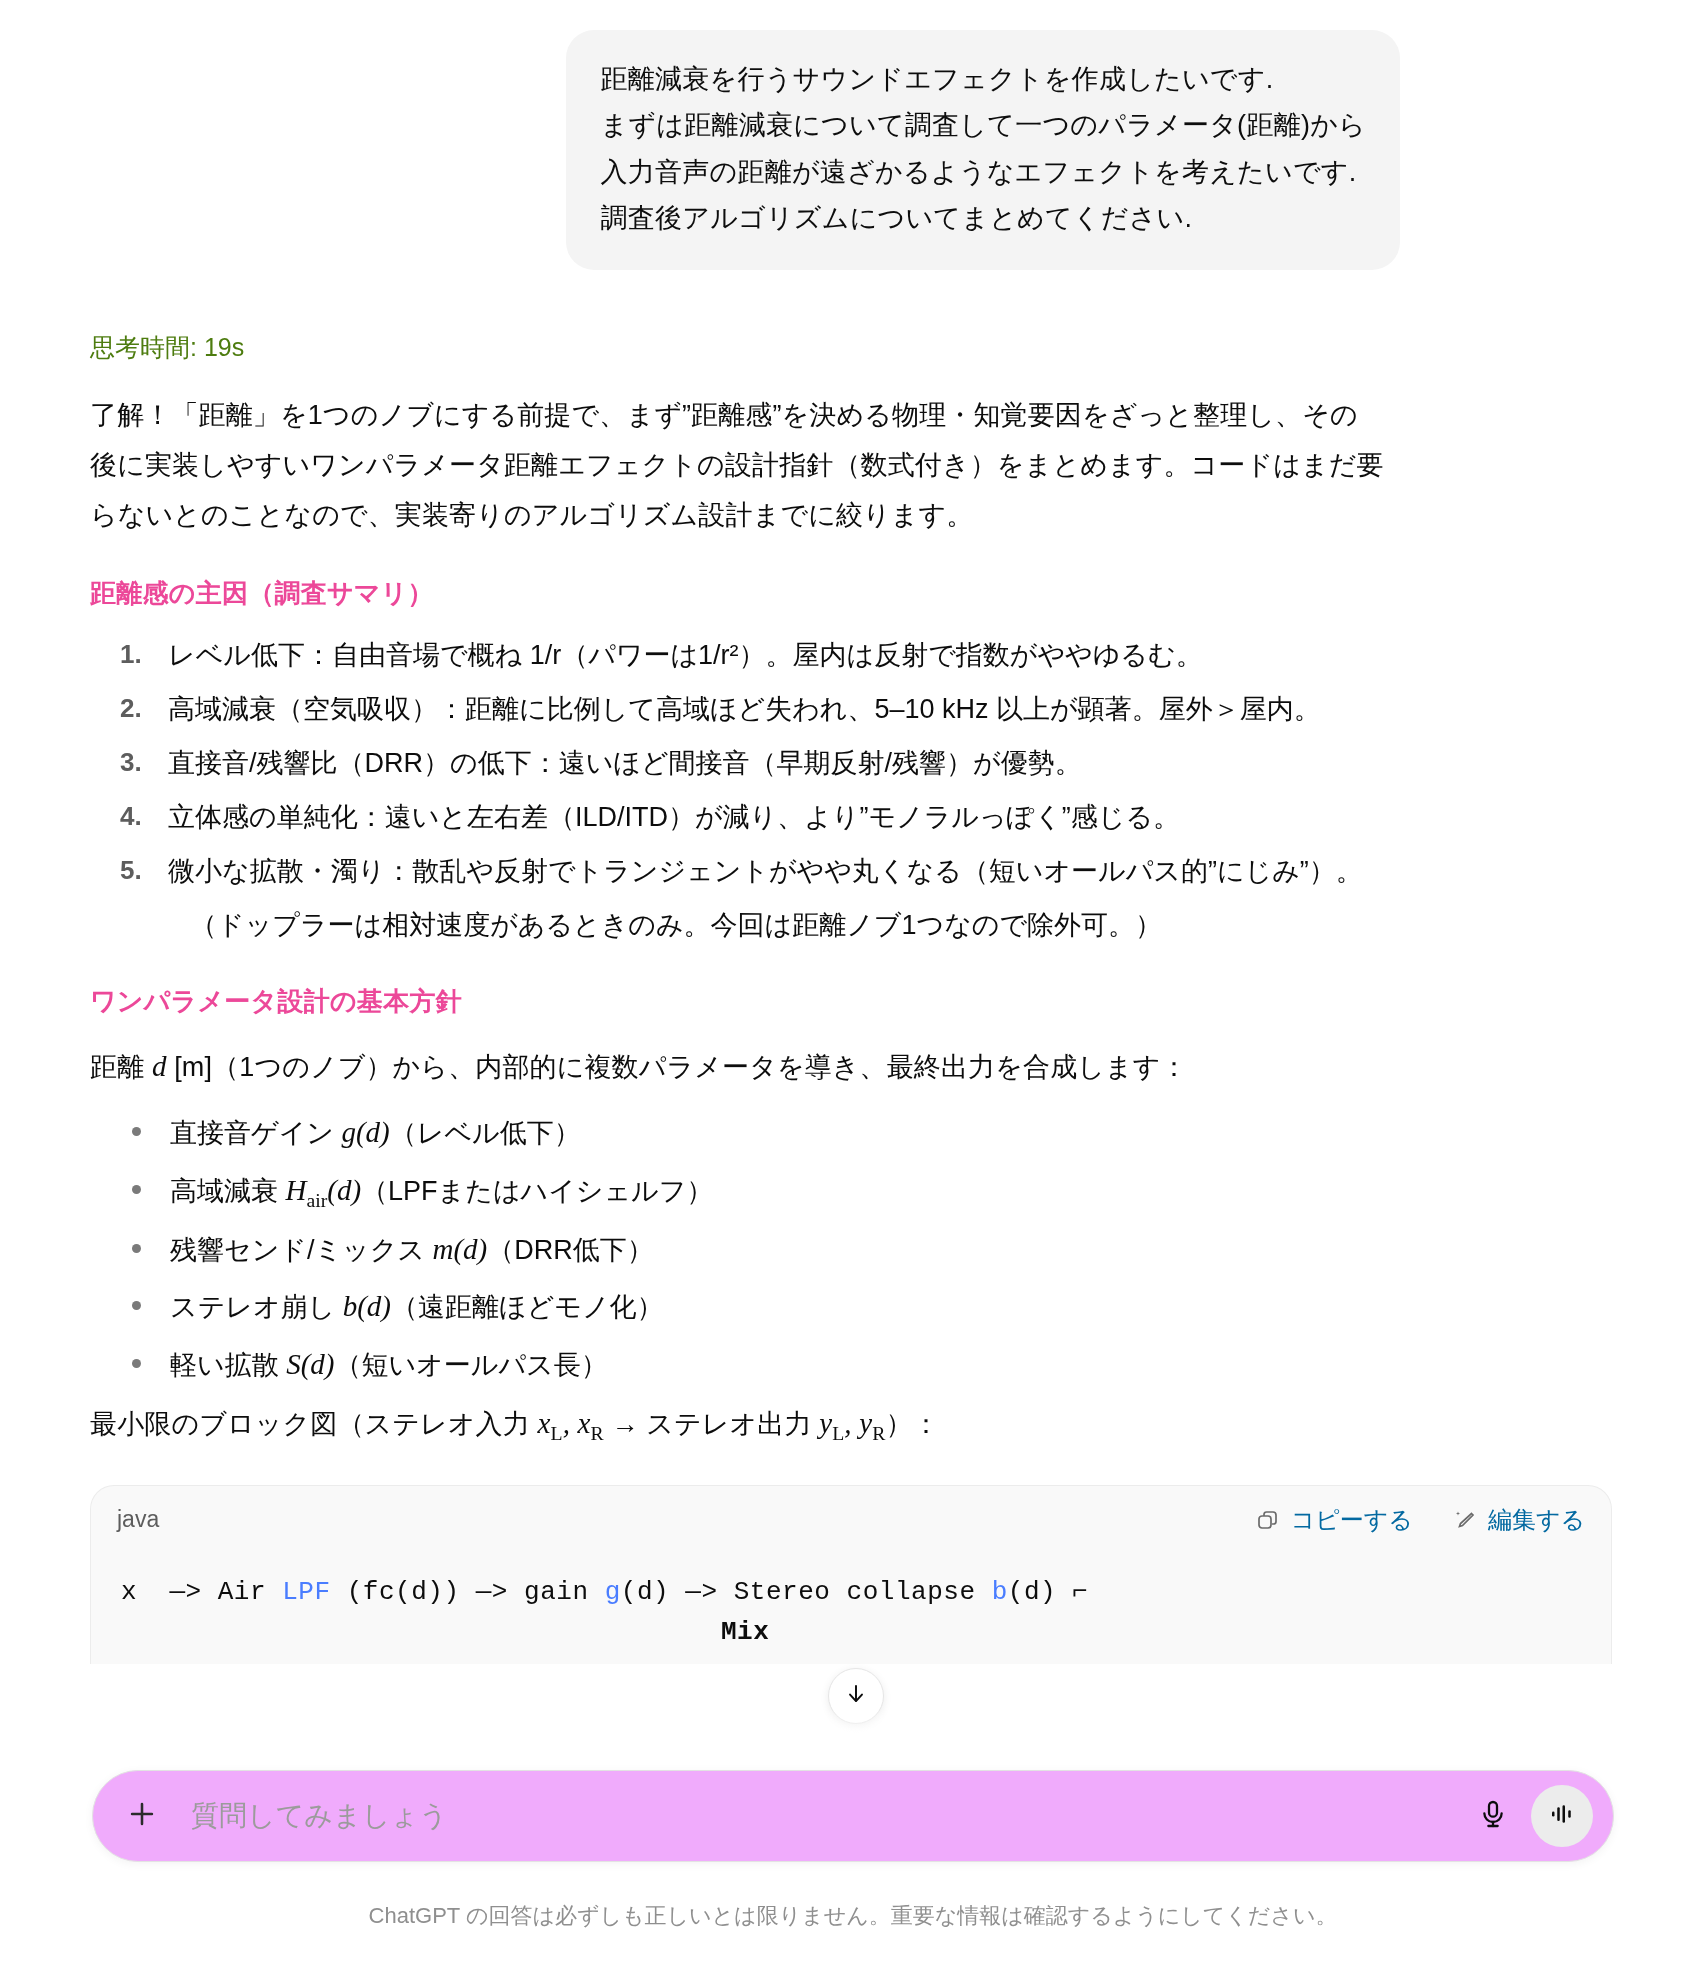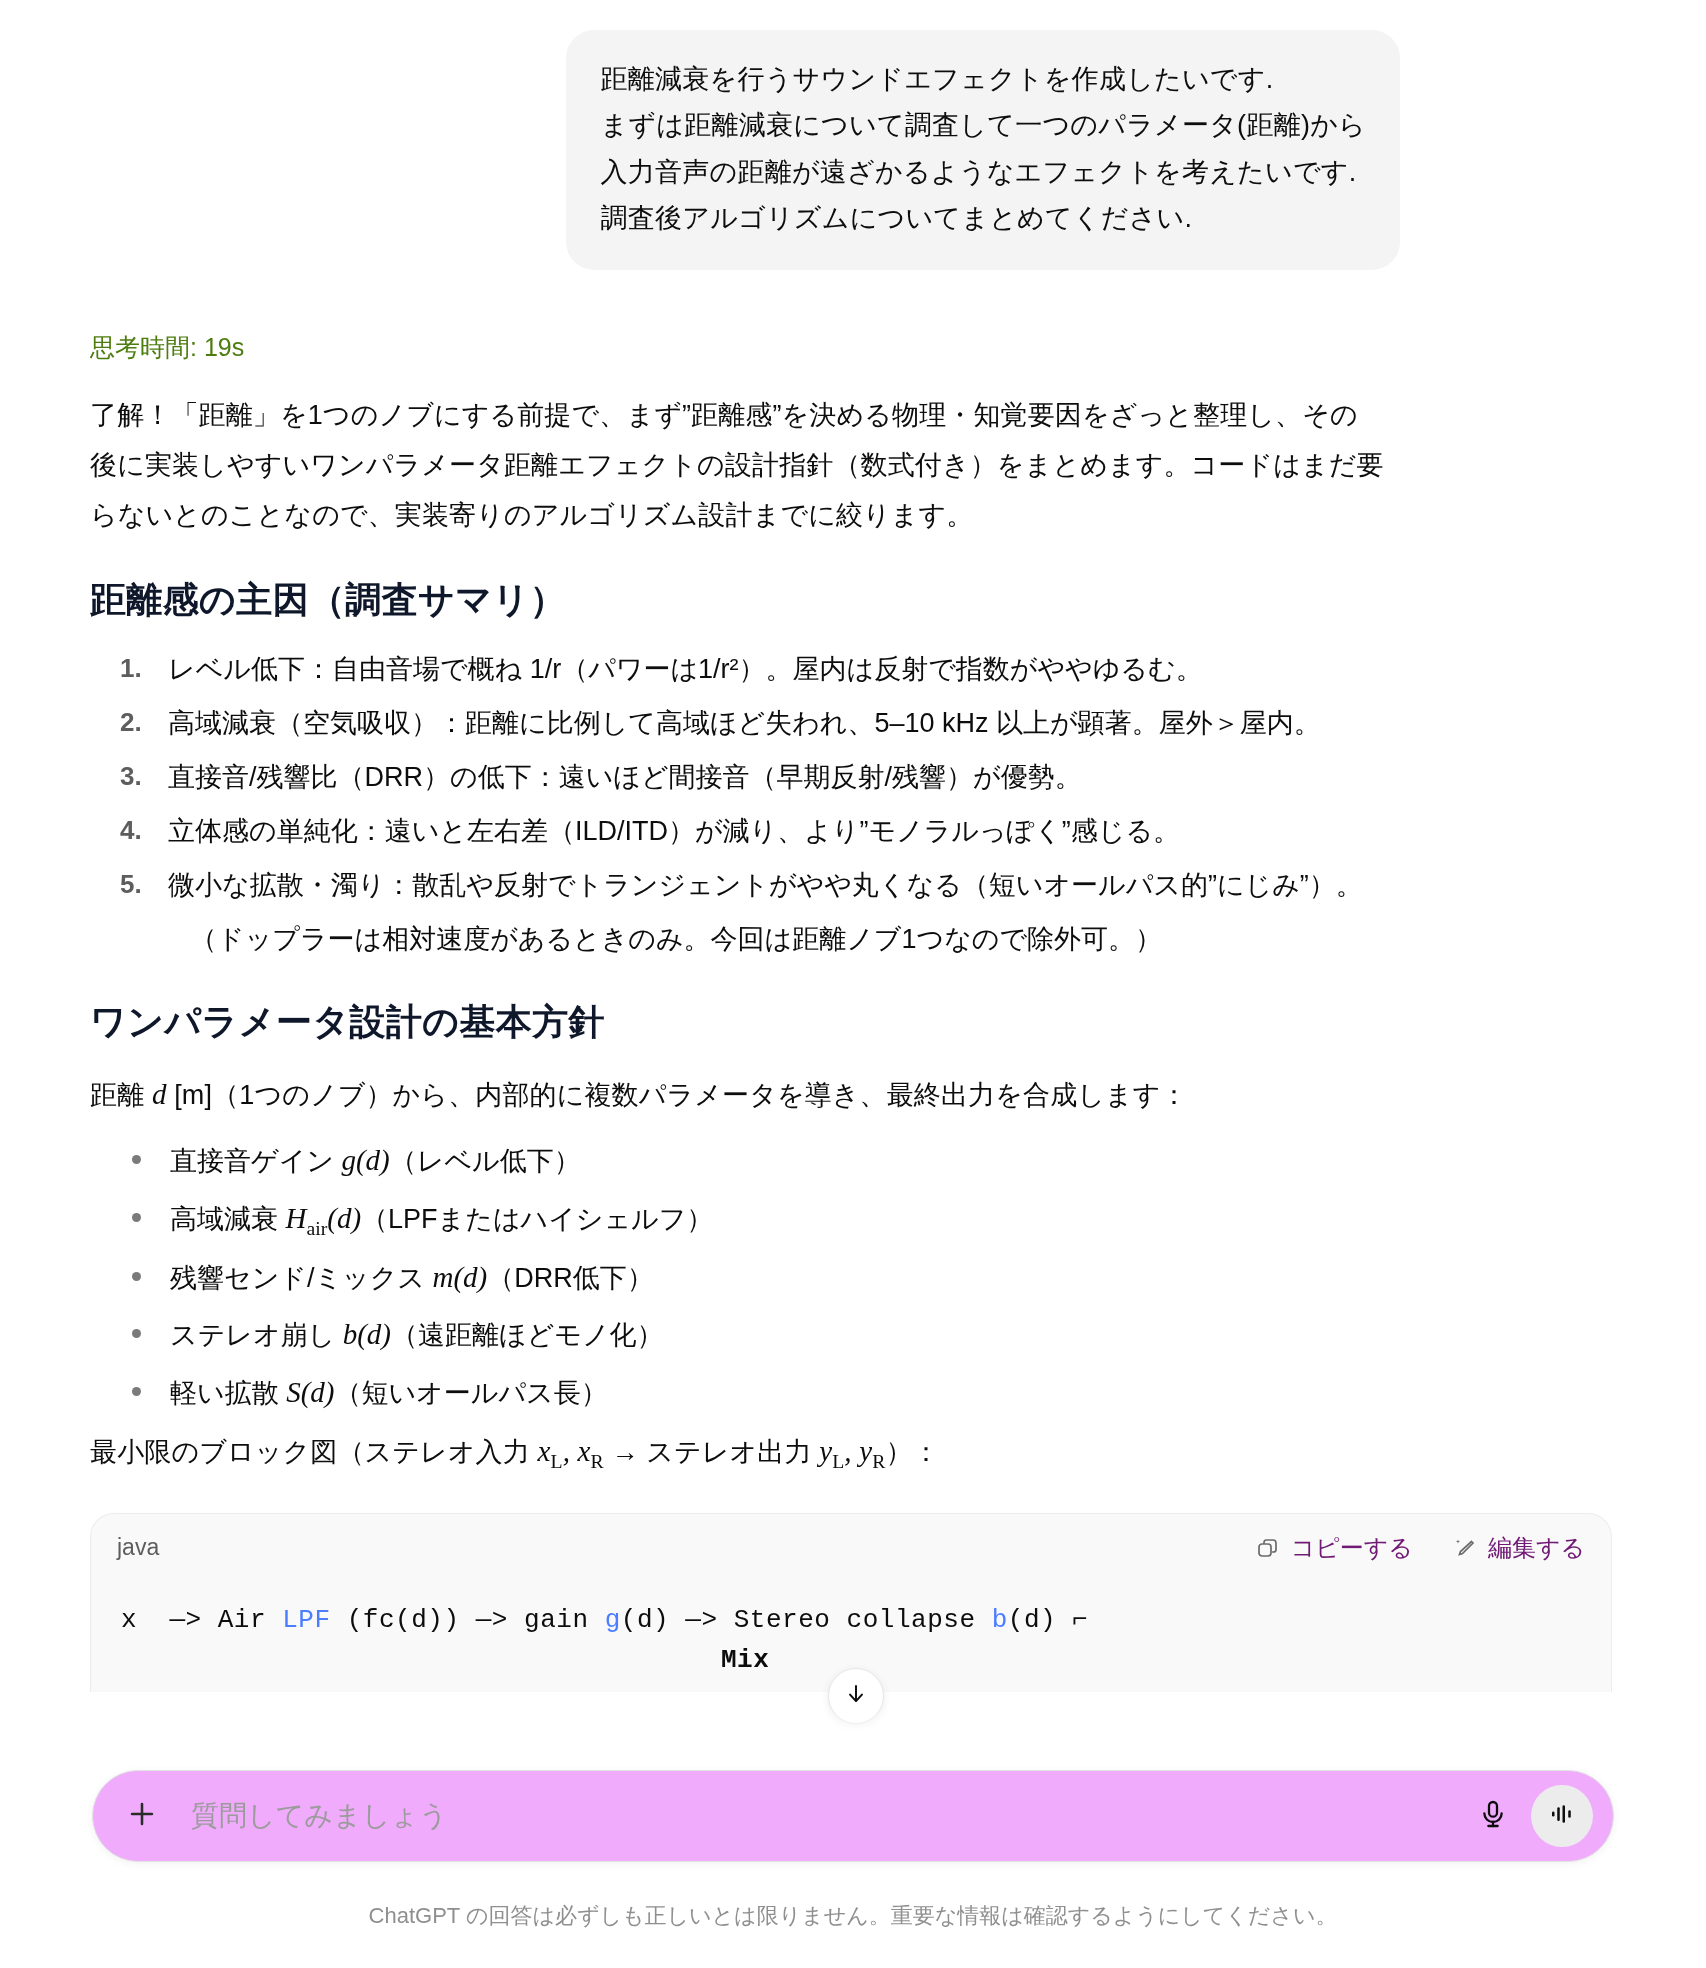--- a/index.html
+++ b/index.html
@@ -48,22 +48,22 @@
   .para {
     color: #0d0d0d;
     font-size: 27px;
     line-height: 1.85;
     margin: 0 0 12px 0;
     letter-spacing: 0.005em;
     max-width: 1530px;
   }
 
   h2.sec {
-    color: #0f172a;
-    font-size: 36px;
+    color: #ec4899;
+    font-size: 26px;
     font-weight: 700;
     line-height: 1.4;
     margin: 34px 0 20px 0;
     letter-spacing: 0.01em;
   }
 
   ol.numlist { margin: 6px 0 4px 0; padding: 0 0 0 22px; list-style: none; counter-reset: n; }
   ol.numlist > li {
     counter-increment: n;
     position: relative;
@@ -121,21 +121,21 @@
   }
   .code-head {
     display: flex; align-items: center;
     padding: 18px 26px 10px 26px;
     font-size: 22px;
     color: #6b6b6b;
     font-family: "Liberation Sans", sans-serif;
   }
   .code-lang { flex: 0 0 auto; font-size: 23px; color: #5d5d5d; }
   .code-actions { margin-left: auto; display: flex; align-items: center; gap: 40px; }
-  .code-act { display: flex; align-items: center; gap: 11px; color: #701a75; font-size: 24px; cursor: pointer; }
+  .code-act { display: flex; align-items: center; gap: 11px; color: #0369a1; font-size: 24px; cursor: pointer; }
   .code-act svg { display:block; }
   .code-body {
     padding: 26px 30px 12px 30px;
     font-family: "Liberation Mono", "DejaVu Sans Mono", monospace;
     font-size: 26px;
     line-height: 1.55;
     color: #0d0d0d;
     white-space: pre;
     letter-spacing: 0.02em;
   }

